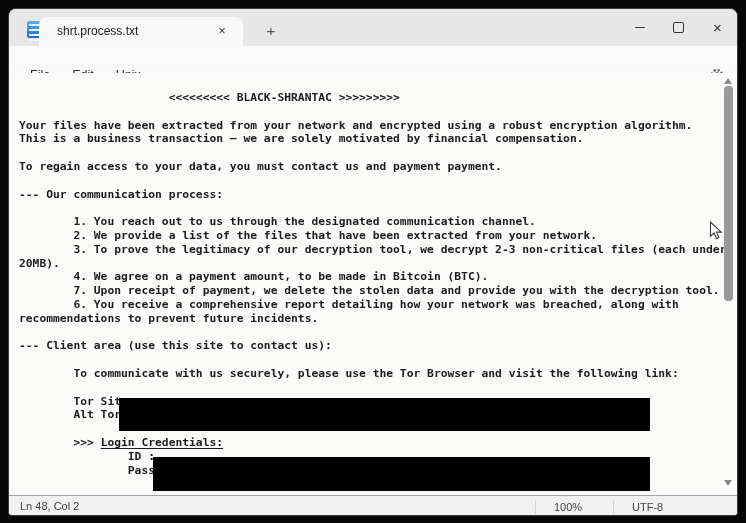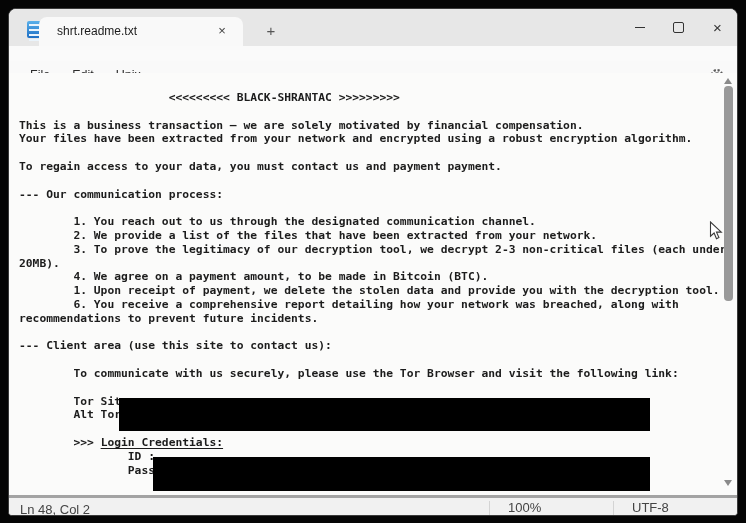--- a/index.html
+++ b/index.html
@@ -65,43 +65,43 @@
   
   .scrollbar{position:absolute;right:0;top:0;width:17px;height:100%;}
   .sb-arrow{position:absolute;left:4px;width:0;height:0;border-left:4.5px solid transparent;border-right:4.5px solid transparent;}
   .sb-up{top:5px;border-bottom:6px solid #8a8a8a;}
   .sb-down{top:407px;border-top:6px solid #8a8a8a;}
   .sb-thumb{position:absolute;left:4px;top:13px;width:9px;height:215px;background:#999;border-radius:4px;}
   .cursor{position:absolute;left:700px;top:148px;}
   
   .statusbar{
     position:absolute;left:0;top:486px;width:100%;height:22px;background:#f1f1f1;
-    border-top:3px solid #a3a3a3;box-sizing:border-box;font-size:13px;color:#444;
+    border-top:1px solid #a3a3a3;box-sizing:border-box;font-size:11px;color:#444;
   }
   .status-pos{position:absolute;left:11px;top:4px;}
   .status-right{position:absolute;right:0;top:0;height:100%;display:flex;align-items:center;}
-  .status-cell{height:14px;line-height:14px;border-left:1px solid #d4d4d4;padding-left:18px;box-sizing:border-box;margin-left:46px;}
+  .status-cell{height:14px;line-height:14px;border-left:1px solid #d4d4d4;padding-left:18px;box-sizing:border-box;}
   .cell-zoom{width:78px;}
   .cell-eol{width:138px;}
   .cell-enc{width:124px;}
 </style>
 </head>
 <body>
 
 <div class="window">
 
   <div class="titlebar">
     <div class="app-icon">
         <i></i>
         <i></i>
         <i></i>
         <i></i>
       </div>
     <div class="tab">
-      <span class="tab-label">shrt.readme.txt</span>
+      <span class="tab-label">shrt.process.txt</span>
       <span class="tab-close">×</span>
     </div>
     <div class="new-tab">+</div>
     <div class="win-controls">
       <div class="win-btn">
           <span class="glyph-min"></span>
         </div>
       <div class="win-btn">
           <span class="glyph-max"></span>
         </div>
@@ -120,33 +120,33 @@
         <circle cx="12" cy="12" r="3.4"></circle>
         <circle cx="12" cy="12" r="7.4" stroke-width="3.4" stroke-dasharray="3.2 2.6"></circle>
       </svg>
     </span>
   </div>
 
   <div class="editor">
     <div class="note">
       <div class="line">                      &lt;&lt;&lt;&lt;&lt;&lt;&lt;&lt;&lt; BLACK-SHRANTAC &gt;&gt;&gt;&gt;&gt;&gt;&gt;&gt;&gt;</div>
       <div class="line"></div>
+      <div class="line">Your files have been extracted from your network and encrypted using a robust encryption algorithm.</div>
       <div class="line">This is a business transaction — we are solely motivated by financial compensation.</div>
-      <div class="line">Your files have been extracted from your network and encrypted using a robust encryption algorithm.</div>
       <div class="line"></div>
       <div class="line">To regain access to your data, you must contact us and payment payment.</div>
       <div class="line"></div>
       <div class="line">--- Our communication process:</div>
       <div class="line"></div>
       <div class="line">        1. You reach out to us through the designated communication channel.</div>
       <div class="line">        2. We provide a list of the files that have been extracted from your network.</div>
       <div class="line">        3. To prove the legitimacy of our decryption tool, we decrypt 2-3 non-critical files (each under</div>
       <div class="line">20MB).</div>
       <div class="line">        4. We agree on a payment amount, to be made in Bitcoin (BTC).</div>
-      <div class="line">        1. Upon receipt of payment, we delete the stolen data and provide you with the decryption tool.</div>
+      <div class="line">        7. Upon receipt of payment, we delete the stolen data and provide you with the decryption tool.</div>
       <div class="line">        6. You receive a comprehensive report detailing how your network was breached, along with</div>
       <div class="line">recommendations to prevent future incidents.</div>
       <div class="line"></div>
       <div class="line">--- Client area (use this site to contact us):</div>
       <div class="line"></div>
       <div class="line">        To communicate with us securely, please use the Tor Browser and visit the following link:</div>
       <div class="line"></div>
       <div class="line">        Tor Sit</div>
       <div class="line">        Alt Tor</div>
       <div class="line"></div>

